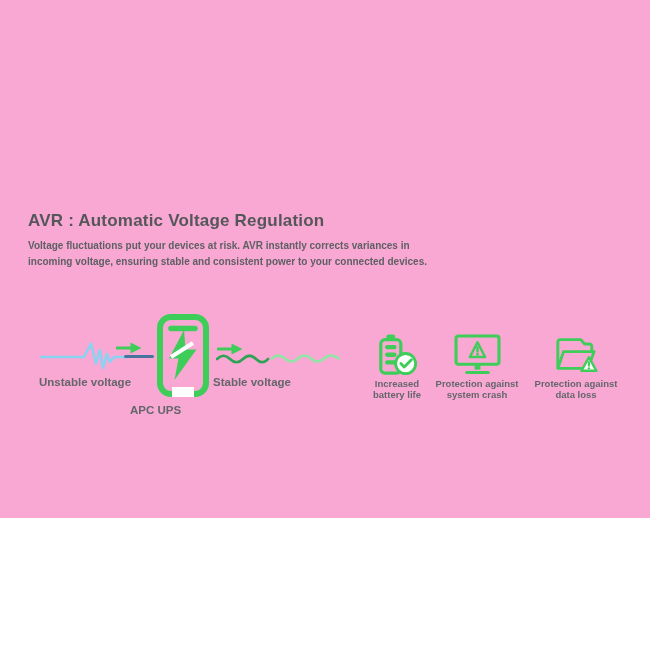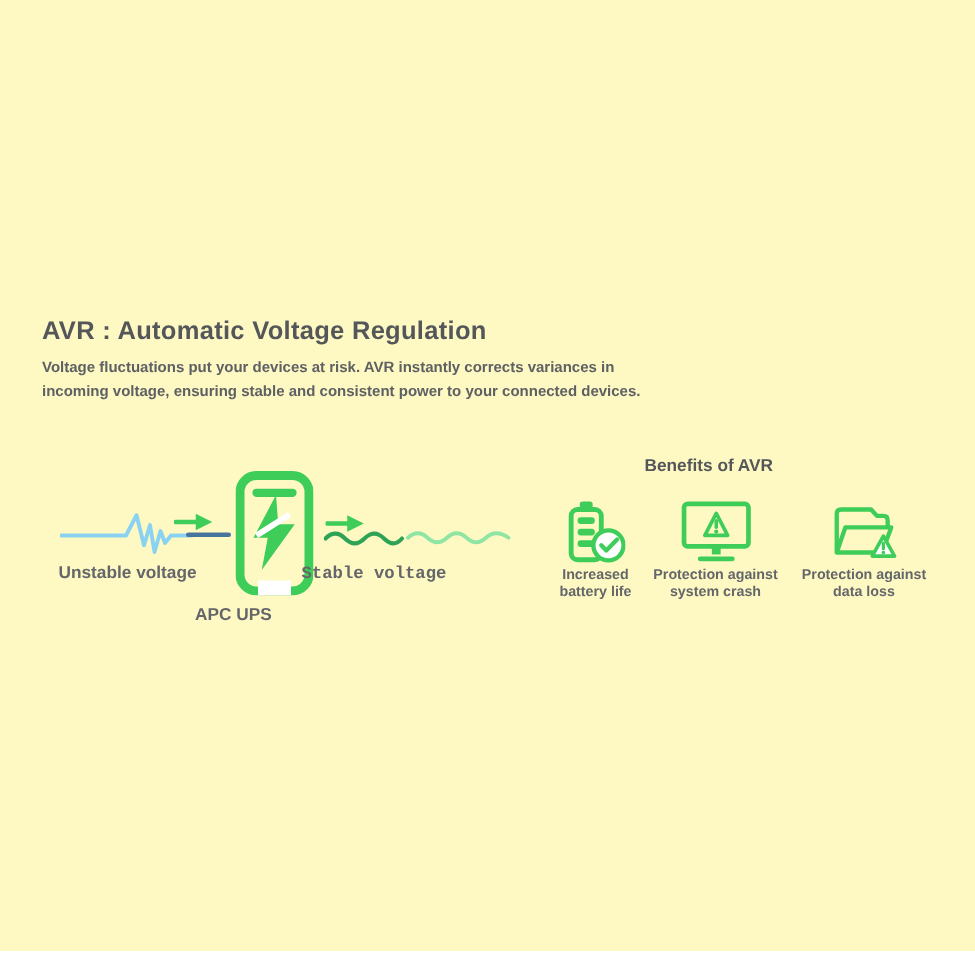--- a/index.html
+++ b/index.html
@@ -4,22 +4,22 @@
 <style>
   html, body {
     margin: 0;
     padding: 0;
     background: #ffffff;
     font-family: "Liberation Sans", sans-serif;
   }
   .canvas {
     position: relative;
     width: 650px;
-    height: 634px;
-    background: #fef9c3;
+    height: 518px;
+    background: #f9a8d4;
     overflow: hidden;
   }
 
   
   .page-title {
     position: absolute;
     left: 28px;
     top: 211px;
     font-size: 17px;
     font-weight: bold;
@@ -141,24 +141,23 @@
     <path class="g-stroke" stroke-width="3" stroke-linecap="round" d="M1 6 H15"></path>
     <polygon class="g-fill" points="14.5,0.5 25.5,6 14.5,11.5"></polygon>
   </svg>
 
   <svg class="abs" style="left:216px; top:350px;" width="125" height="17" viewBox="0 0 125 17">
     <path class="dg-stroke" stroke-width="2.7" stroke-linecap="round" d="M1 9 q6.5 -6.5 13 0 t13 0 t13 0 t12 0"></path>
     <path class="lg-stroke" stroke-width="2.5" stroke-linecap="round" d="M56 8.5 q6.5 -6 13 0 t13 0 t13 0 t13 0 t15 0"></path>
   </svg>
 
   <div class="diagram-label" style="left:39px; top:376px; width:120px;">Unstable voltage</div>
-  <div class="diagram-label" style="left:201px; top:376px; width:120px;font-family:Liberation Mono, monospace;">Stable voltage</div>
+  <div class="diagram-label" style="left:213px; top:376px; width:120px;">Stable voltage</div>
   <div class="diagram-label" style="left:130px; top:404px; width:80px;">APC UPS</div>
 
-  <div class="benefits-title">Benefits of AVR</div>
 
   <div class="benefit-col col-1">
     <div class="icon-wrap">
       <svg width="39" height="44" viewBox="0 0 40 46">
         <rect class="g-stroke" x="2.5" y="8" width="21" height="35" rx="4.5" stroke-width="3.4"></rect>
         <rect class="g-fill" x="8.5" y="2.5" width="9" height="5" rx="2"></rect>
         <rect class="g-fill" x="7" y="13.5" width="12" height="4.6" rx="2.2"></rect>
         <rect class="g-fill" x="7" y="21.5" width="12" height="4.6" rx="2.2"></rect>
         <rect class="g-fill" x="7" y="29.5" width="12" height="4.6" rx="2.2"></rect>
         <circle cx="28.5" cy="33" r="10.5" class="wt-fill" stroke="currentColor" style="stroke: var(--brand-green);" stroke-width="3"></circle>

